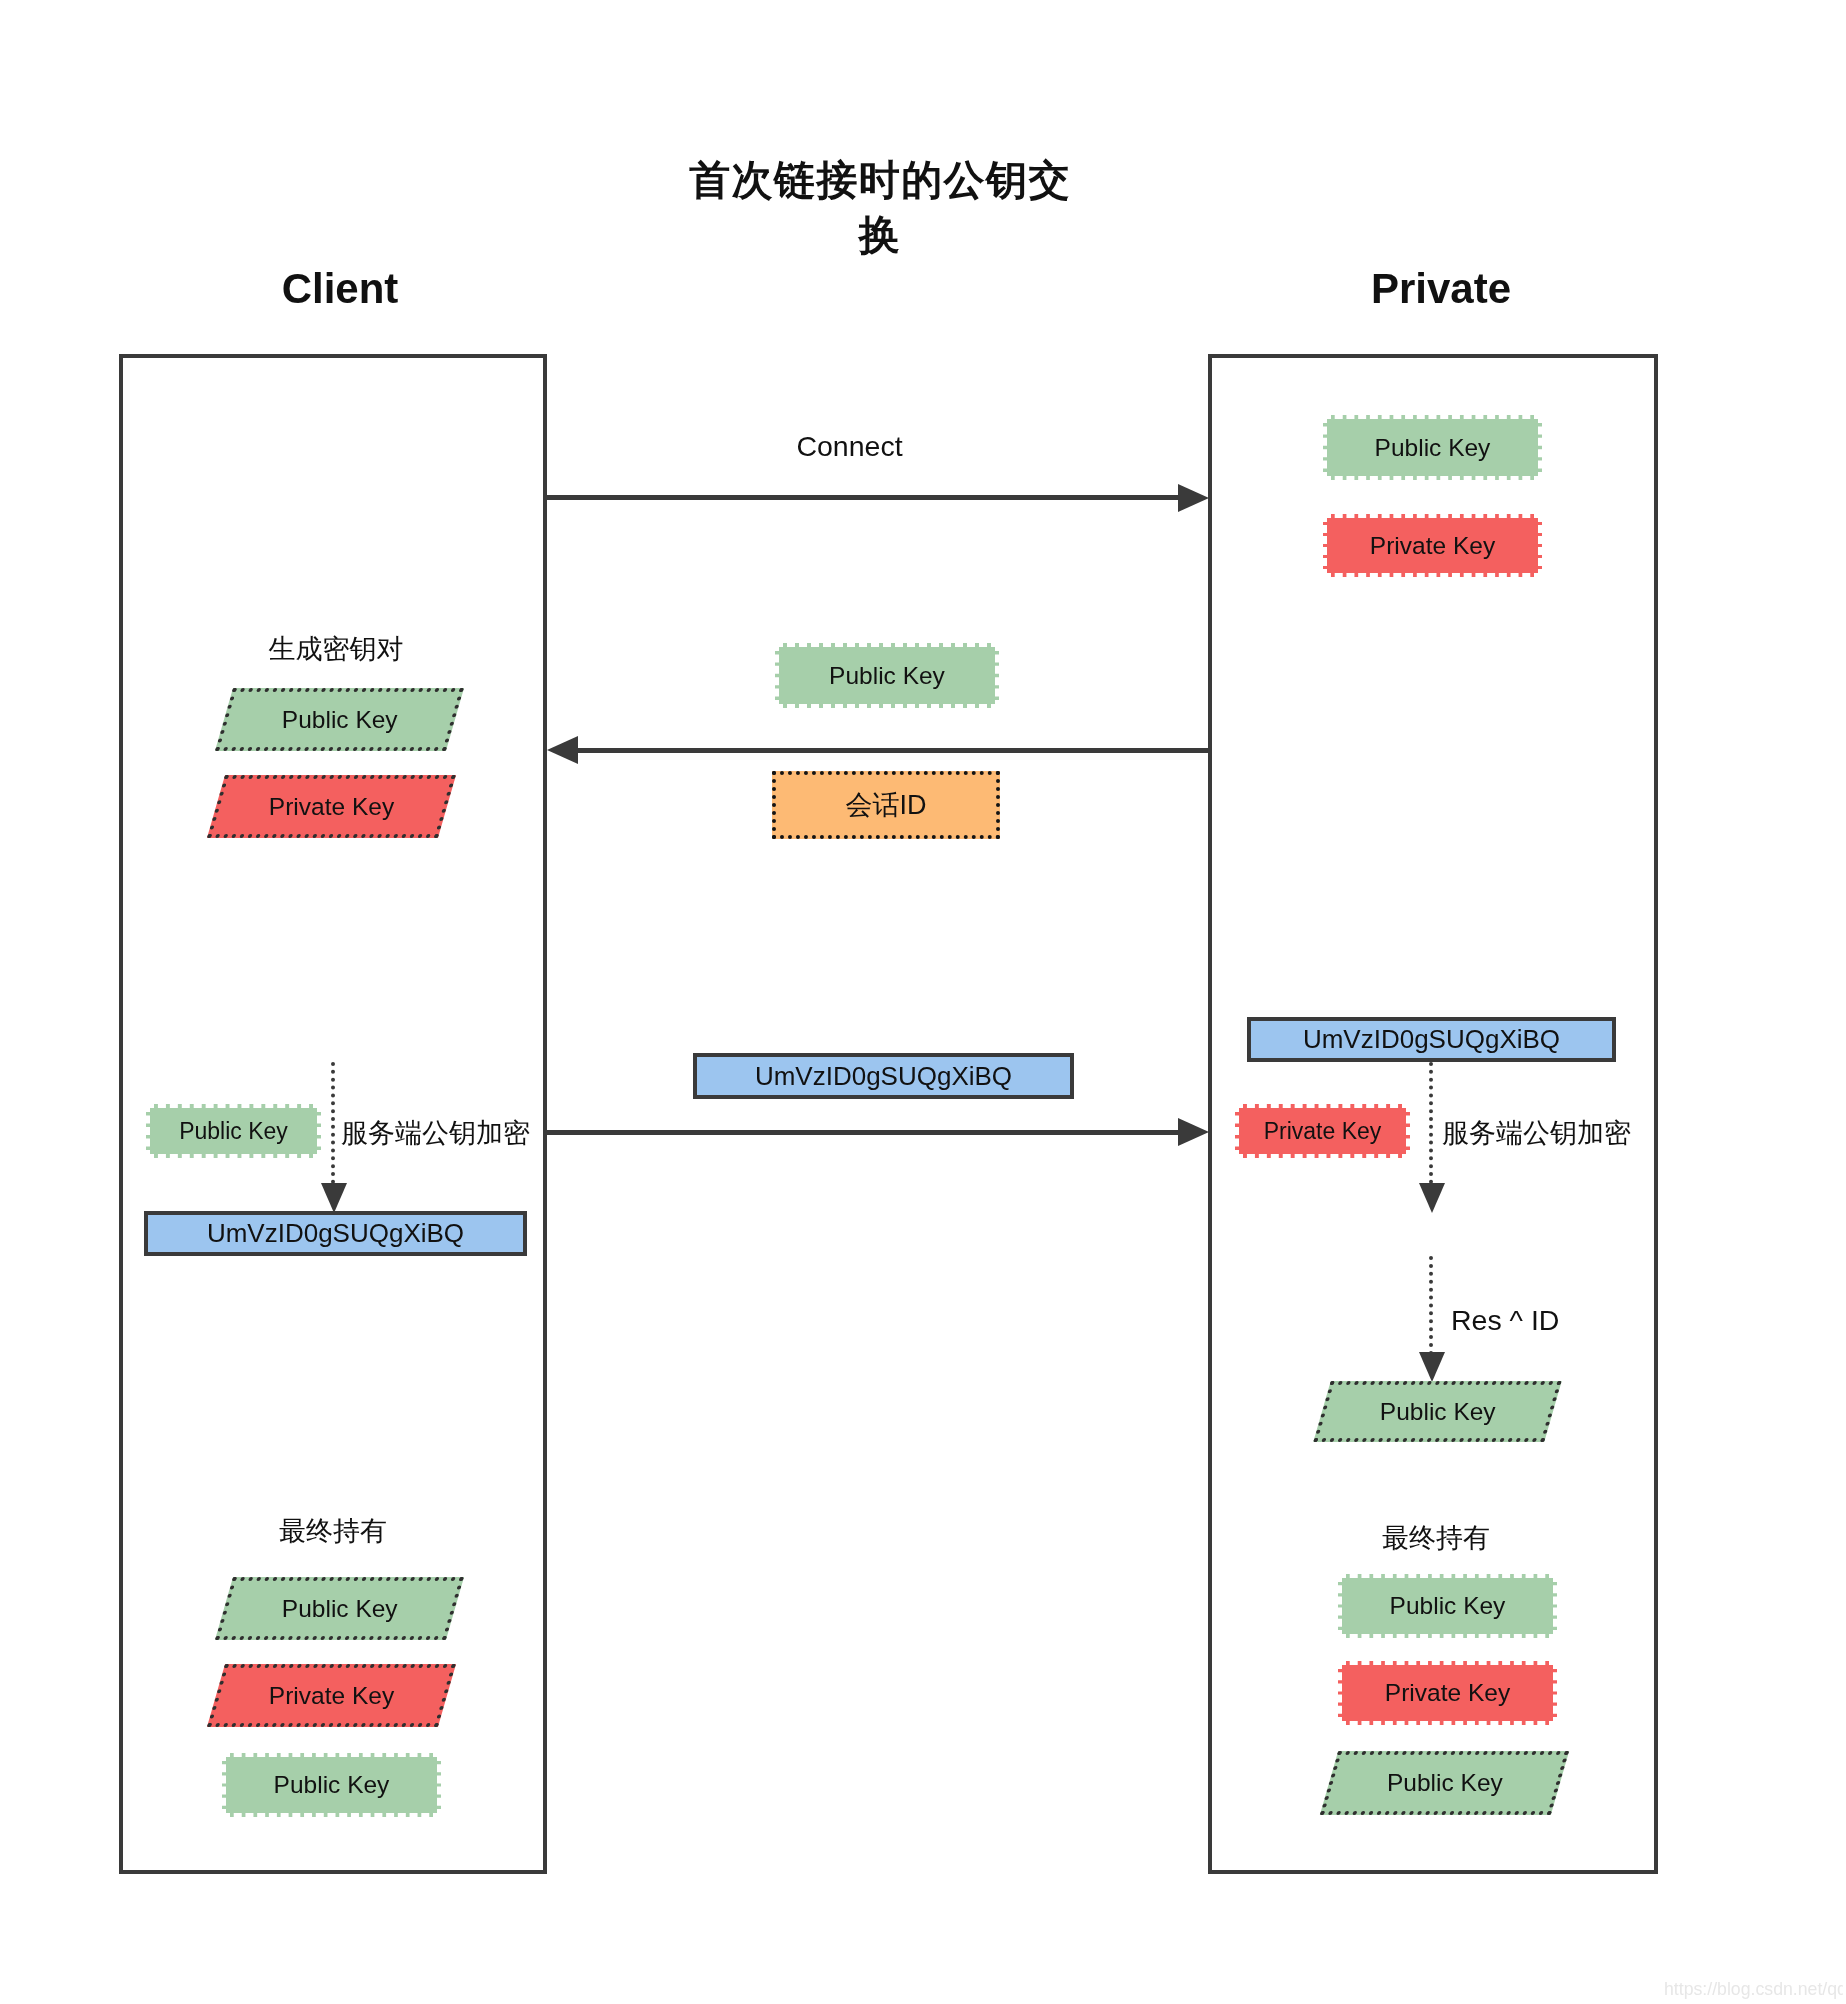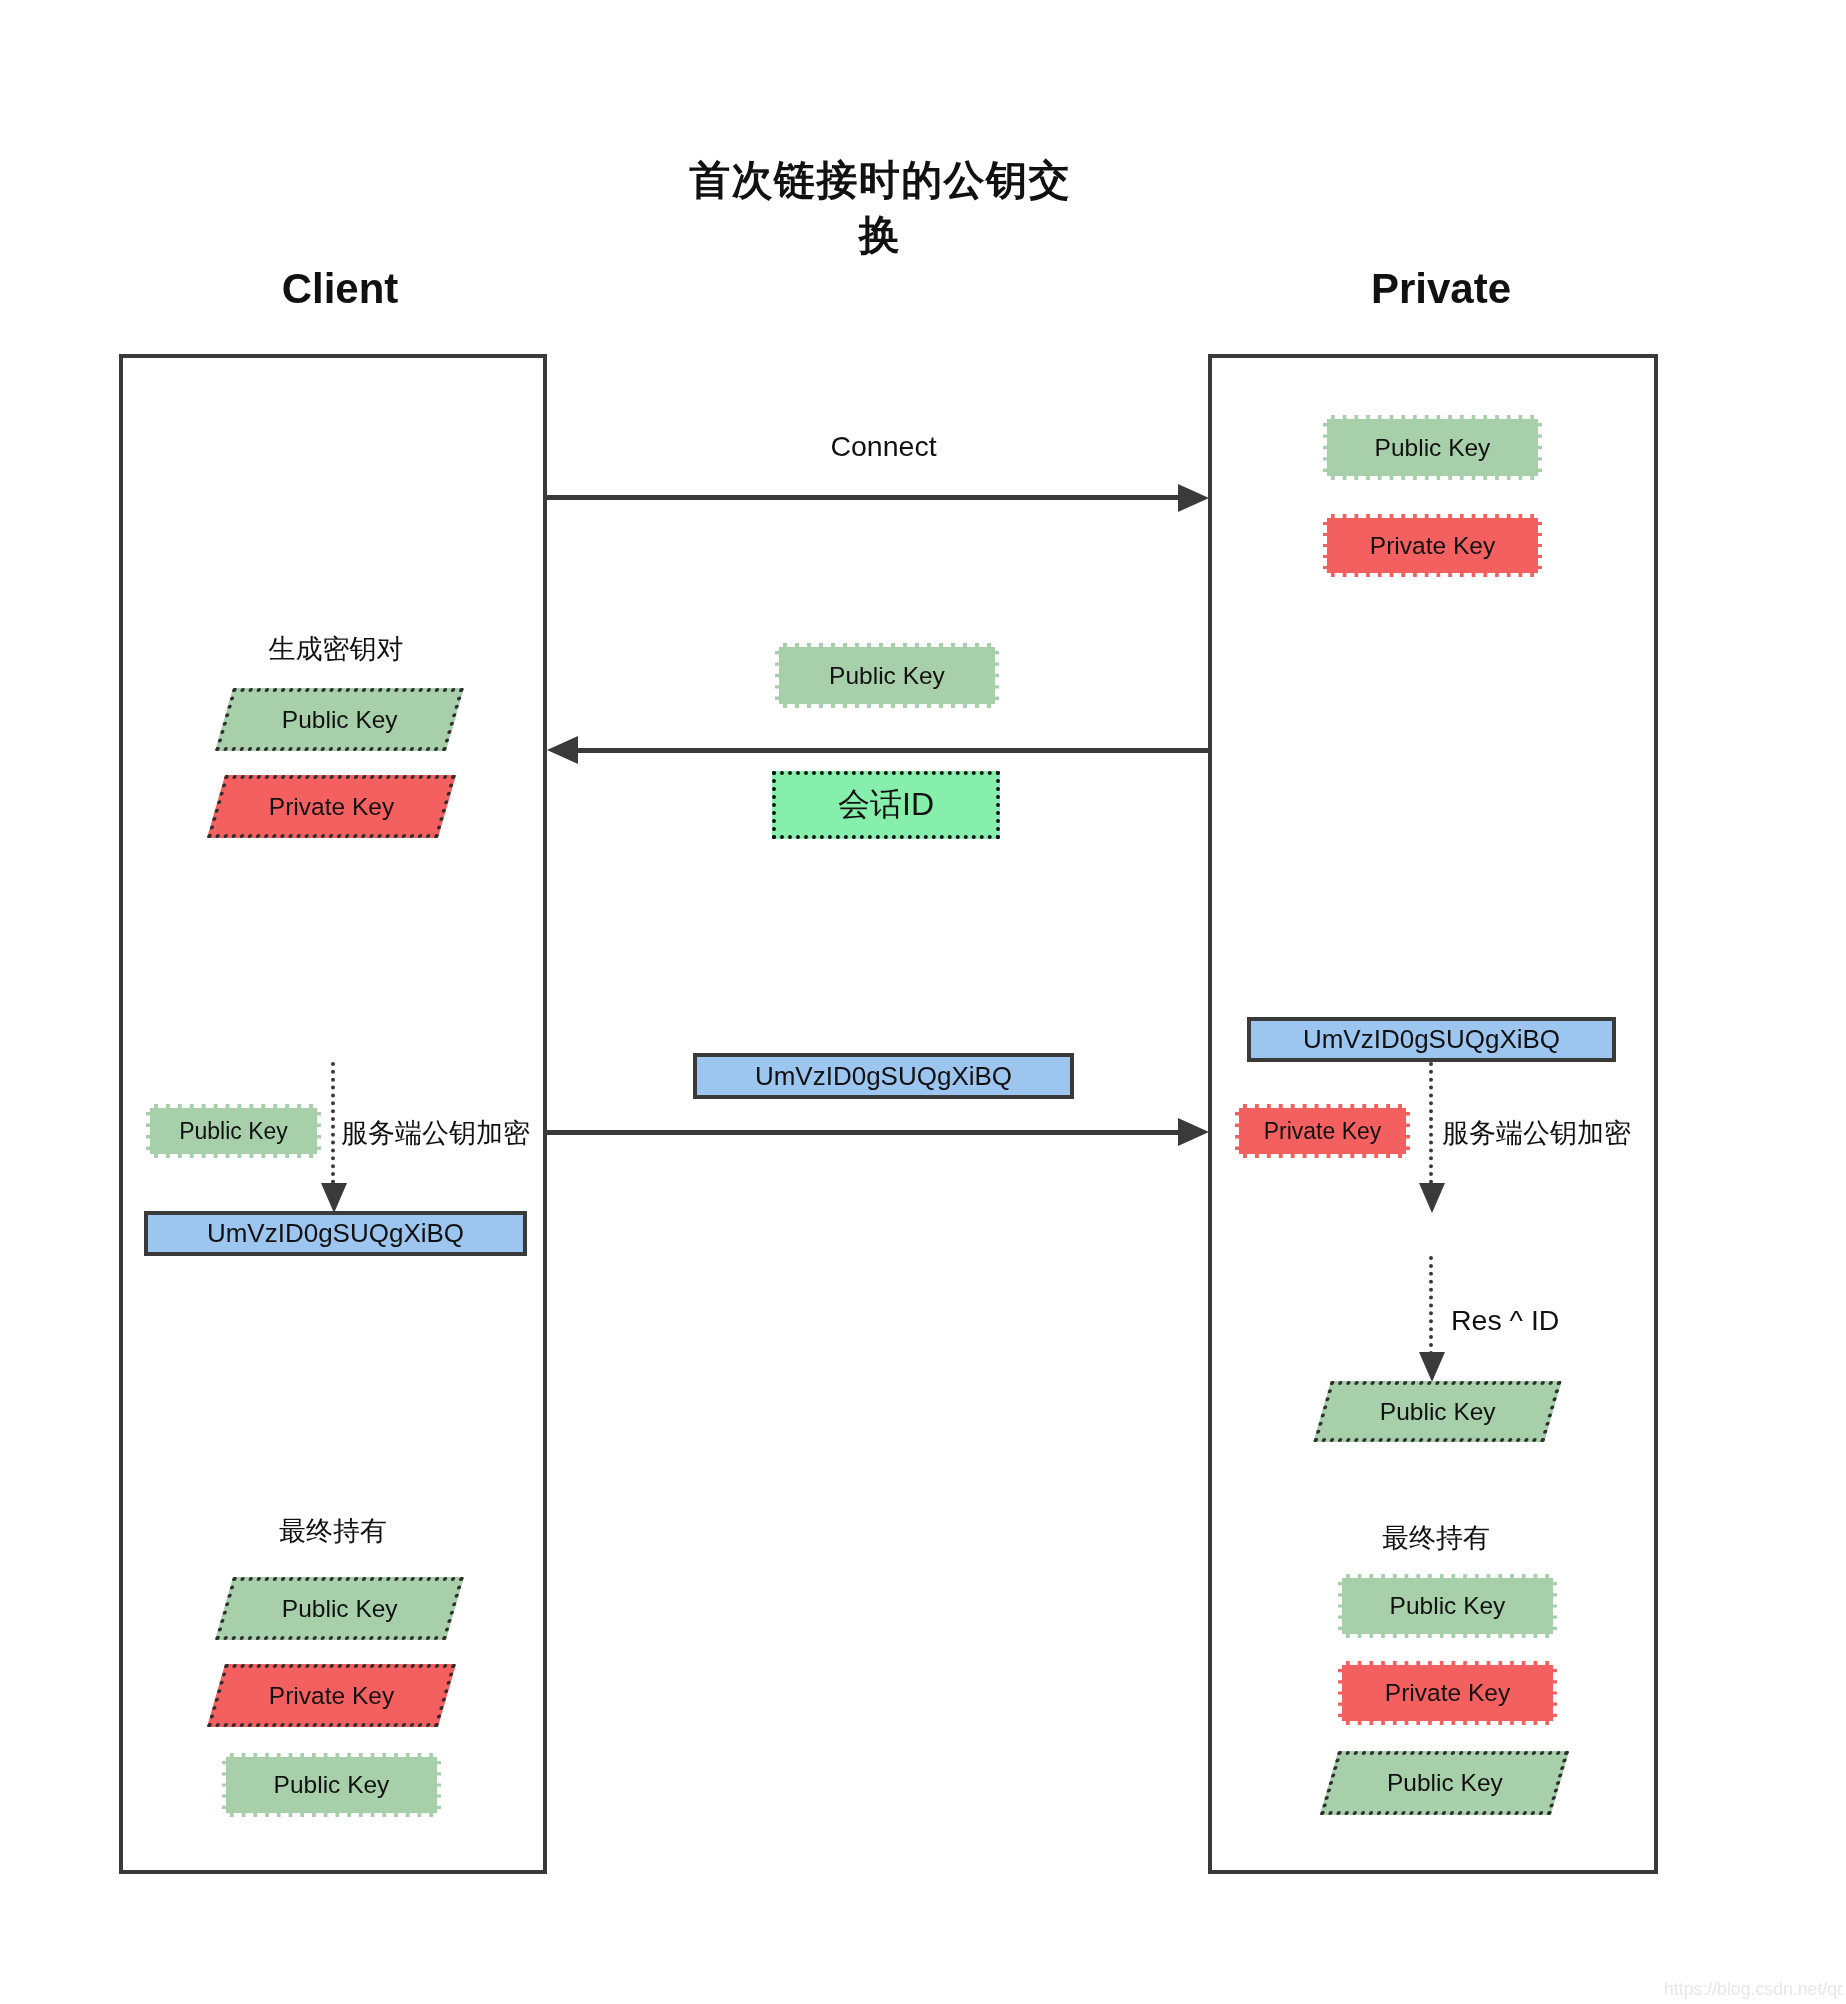--- a/index.html
+++ b/index.html
@@ -19,21 +19,21 @@
   .stamp{border:4.1px dashed #ffffff; font-size:24.5px;}
   .stamp.green{background:var(--green);}
   .stamp.red{background:var(--red);}
 
   .para{border:4.1px dotted #2f2f2f; transform:skewX(-16deg); font-size:24.5px;}
   .para.green{background:var(--green);}
   .para.red{background:var(--red);}
   .para > span{display:inline-block; transform:skewX(16deg);}
 
   .bluebox{background:var(--blue); border:4.1px solid var(--line); font-size:26px;}
-  .session-box{background:#86efac; border:4.8px dotted #141414; font-size:32px;}
+  .session-box{background:#fdba74; border:4.8px dotted #141414; font-size:27px;}
 
   .flow-note{font-size:27px; white-space:nowrap;}
   .arrow-label{font-size:28.5px; white-space:nowrap;}
 
   .hline{background:var(--line); height:4.8px;}
   .vdotted{width:0; border-left:4.8px dotted var(--line);}
   .head-right{width:0;height:0;border-top:14.3px solid transparent;border-bottom:14.3px solid transparent;border-left:31px solid var(--line);}
   .head-left{width:0;height:0;border-top:14.3px solid transparent;border-bottom:14.3px solid transparent;border-right:31px solid var(--line);}
   .head-down{width:0;height:0;border-left:13px solid transparent;border-right:13px solid transparent;border-top:30px solid var(--line);}
 
@@ -48,21 +48,21 @@
 
   <div class="abs ctr actor-label" style="left:238px; top:265px; width:204px;">Client</div>
   <div class="abs ctr actor-label" style="left:1339px; top:265px; width:204px;">Private</div>
 
   <div class="abs lifeline" style="left:119px; top:354px; width:428px; height:1520px;"></div>
   <div class="abs lifeline" style="left:1208px; top:354px; width:450px; height:1520px;"></div>
 
   <div class="abs ctr stamp green" style="left:1323px; top:415px; width:219px; height:65px;">Public Key</div>
   <div class="abs ctr stamp red" style="left:1323px; top:514px; width:219px; height:63px;">Private Key</div>
 
-  <div class="abs ctr arrow-label" style="left:775px; top:430px; width:217px;">Connect</div>
+  <div class="abs ctr arrow-label" style="left:741px; top:430px; width:217px;">Connect</div>
   <div class="abs hline" style="left:547px; top:495px; width:634px;"></div>
   <div class="abs head-right" style="left:1178px; top:484px;"></div>
 
   <div class="abs ctr stamp green" style="left:775px; top:643px; width:224px; height:65px;">Public Key</div>
   <div class="abs hline" style="left:577px; top:748px; width:631px;"></div>
   <div class="abs head-left" style="left:547px; top:736px;"></div>
   <div class="abs ctr session-box" style="left:772px; top:771px; width:228px; height:68px;">会话ID</div>
 
   <div class="abs ctr flow-note" style="left:224px; top:631px; width:224px;">生成密钥对</div>
   <div class="abs ctr para green" style="left:224px; top:688px; width:231px; height:63px;">

